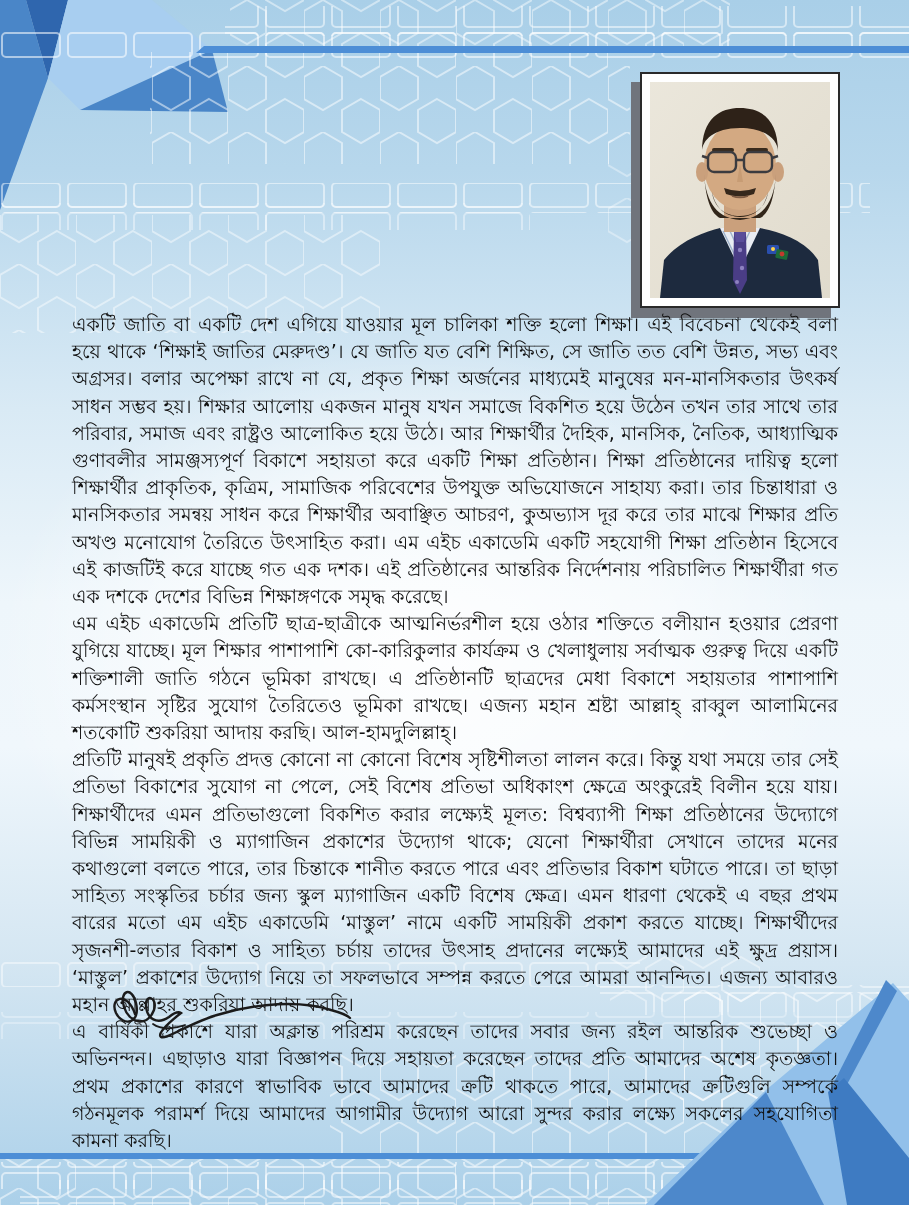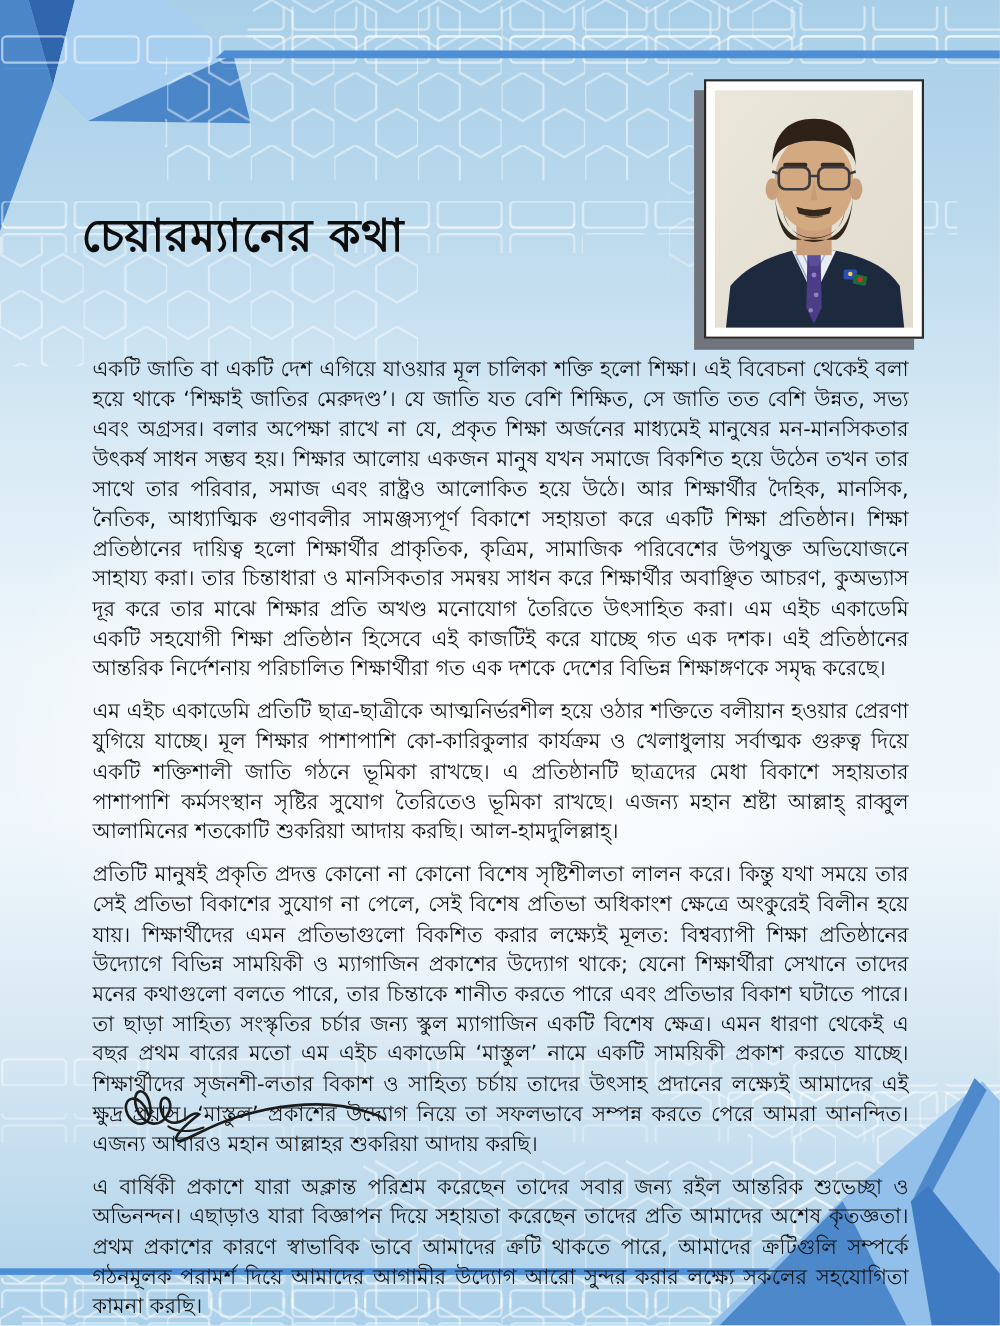--- a/index.html
+++ b/index.html
@@ -9,21 +9,21 @@
   .page{position:absolute;inset:0;}
   .glow{position:absolute;left:0;top:250px;width:909px;height:780px;pointer-events:none;
         background:radial-gradient(ellipse 560px 420px at 46% 52%,rgba(255,255,255,0.92) 0%,rgba(255,255,255,0.55) 45%,rgba(255,255,255,0) 75%);}
   svg.deco{position:absolute;left:0;top:0;}
   .title{position:absolute;left:74px;top:155px;font-size:41px;font-weight:700;color:#0d0d0d;letter-spacing:.5px;}
   .photo-frame{position:absolute;left:640px;top:72px;width:180px;height:216px;background:#ffffff;
                border:2px solid #2a2a2a;padding:8px;box-shadow:-9px 10px 0 #70747c;}
   .photo-frame svg{display:block;}
   .bodytext{position:absolute;left:72px;top:311px;width:766px;color:#111;
             font-size:19px;line-height:27.2px;text-align:justify;}
-  .bodytext p{margin:12px;}
+  .bodytext p{margin:0;}
   .signature{position:absolute;left:95px;top:980px;}
   .sig-name{position:absolute;left:75px;top:1028px;font-size:21px;font-weight:700;color:#0e0e0e;}
 </style>
 </head>
 <body>
 
 <div class="page">
 
   <div class="glow"></div>
 
@@ -75,21 +75,20 @@
     <rect x="0" y="1153" width="909" height="6" fill="#4d8ed6"></rect>
 
     <g>
       <polygon points="893,983 909,1001 909,1205 645,1205 766,1090" fill="#92c0ea"></polygon>
       <polygon points="766,1092 654,1205 824,1205" fill="#4d88cb"></polygon>
       <polygon points="886,980 897,991 843,1092 829,1092" fill="#4d88cb"></polygon>
       <polygon points="844,1078 909,1158 909,1205 847,1205 828,1092" fill="#3e7bc2"></polygon>
     </g>
   </svg>
 
-  <h1 class="title">চেয়ারম্যানের কথা</h1>
 
   <div class="photo-frame">
     <svg width="180" height="216" viewBox="0 0 180 216">
       <rect width="180" height="216" fill="#e6e1d4"></rect>
       <rect width="180" height="216" fill="url(#pg)" opacity="0.4"></rect>
       <defs>
         <linearGradient id="pg" x1="0" y1="0" x2="1" y2="1">
           <stop offset="0" stop-color="#f2efe6"></stop>
             <stop offset="1" stop-color="#d8d2c2"></stop>
         </linearGradient>

